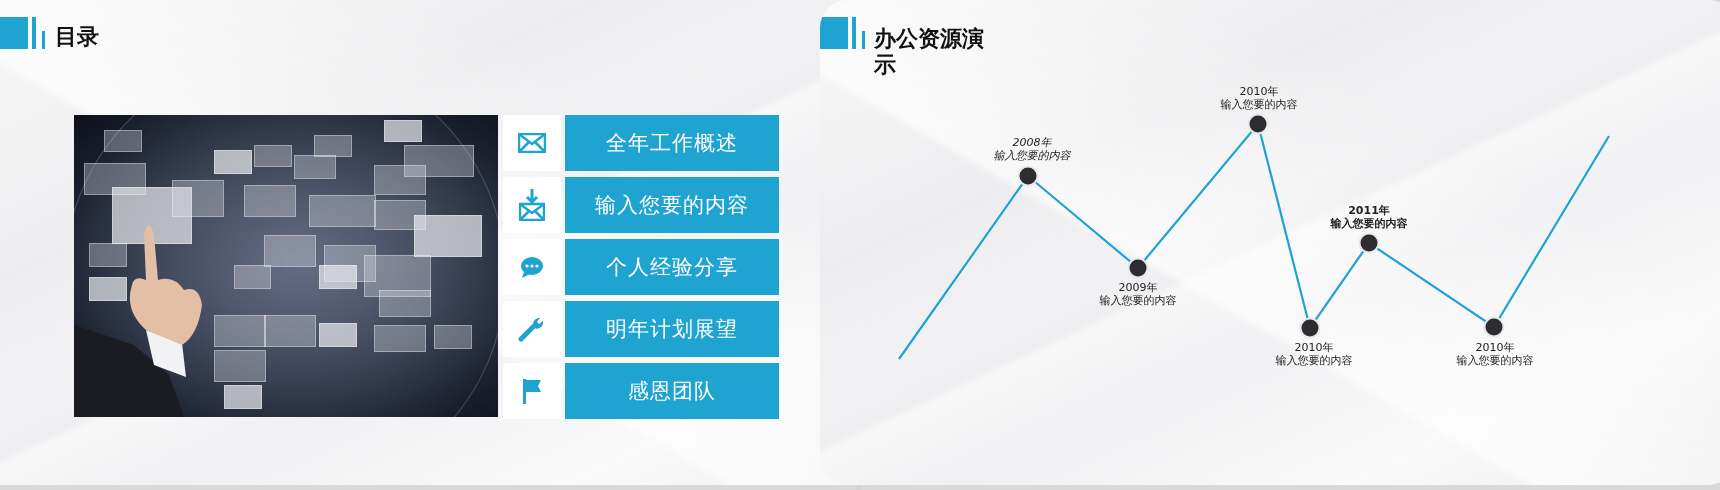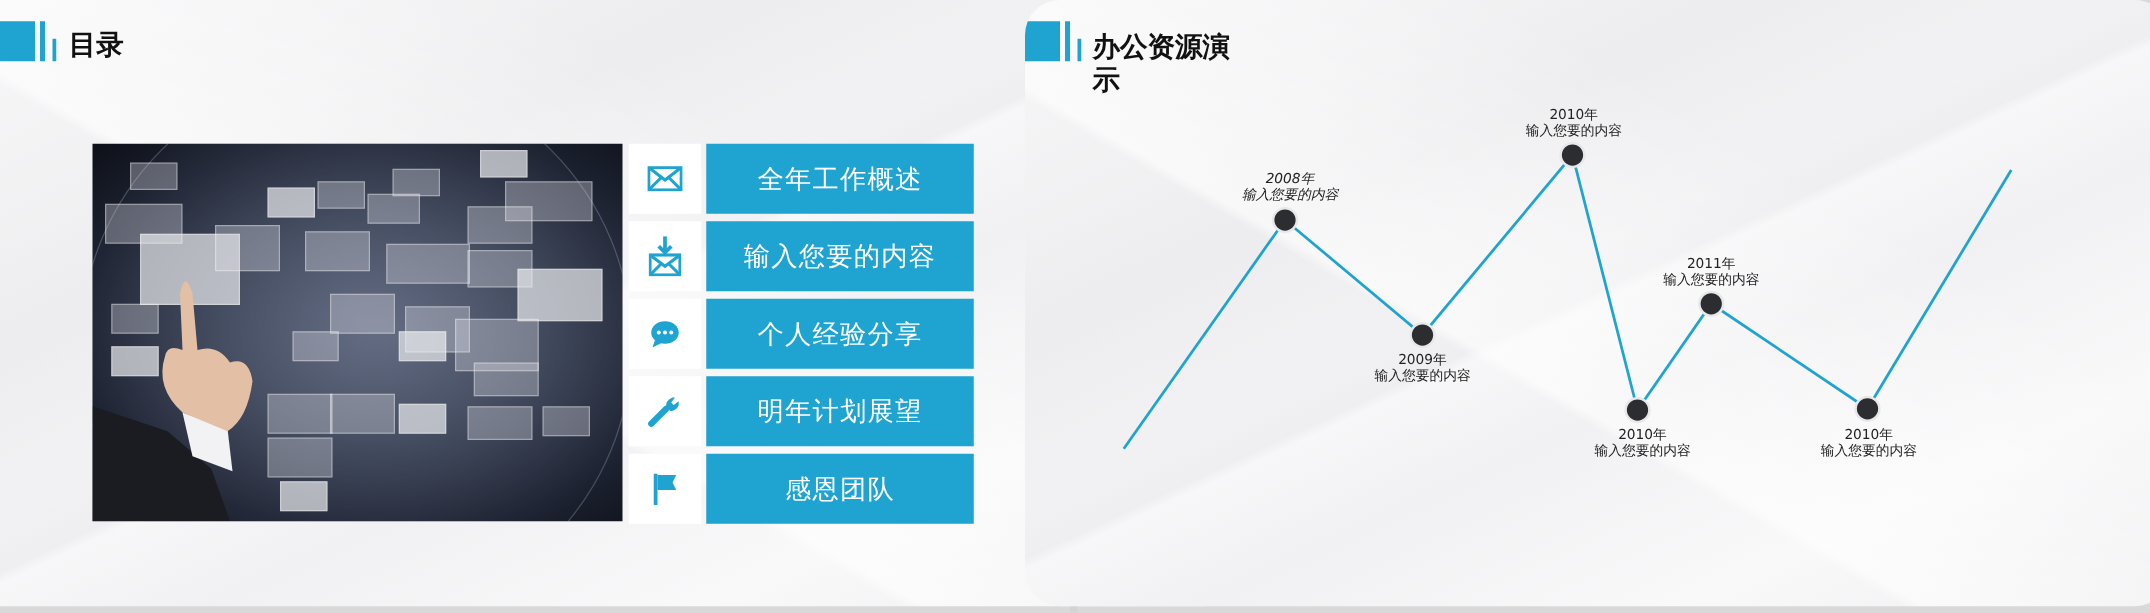--- a/index.html
+++ b/index.html
@@ -170,21 +170,21 @@
       <div>输入您要的内容</div>
   </div>
   <div class="node-label" style="left:439px; top:85px;">
     <div>2010年</div>
       <div>输入您要的内容</div>
   </div>
   <div class="node-label" style="left:494px; top:341px;">
     <div>2010年</div>
       <div>输入您要的内容</div>
   </div>
-  <div class="node-label" style="left:549px; top:204px;">
+  <div class="node-label" style="left:549px; top:204px;font-weight:bold;">
     <div>2011年</div>
       <div>输入您要的内容</div>
   </div>
   <div class="node-label" style="left:675px; top:341px;">
     <div>2010年</div>
       <div>输入您要的内容</div>
   </div>
 
 </div>
 

